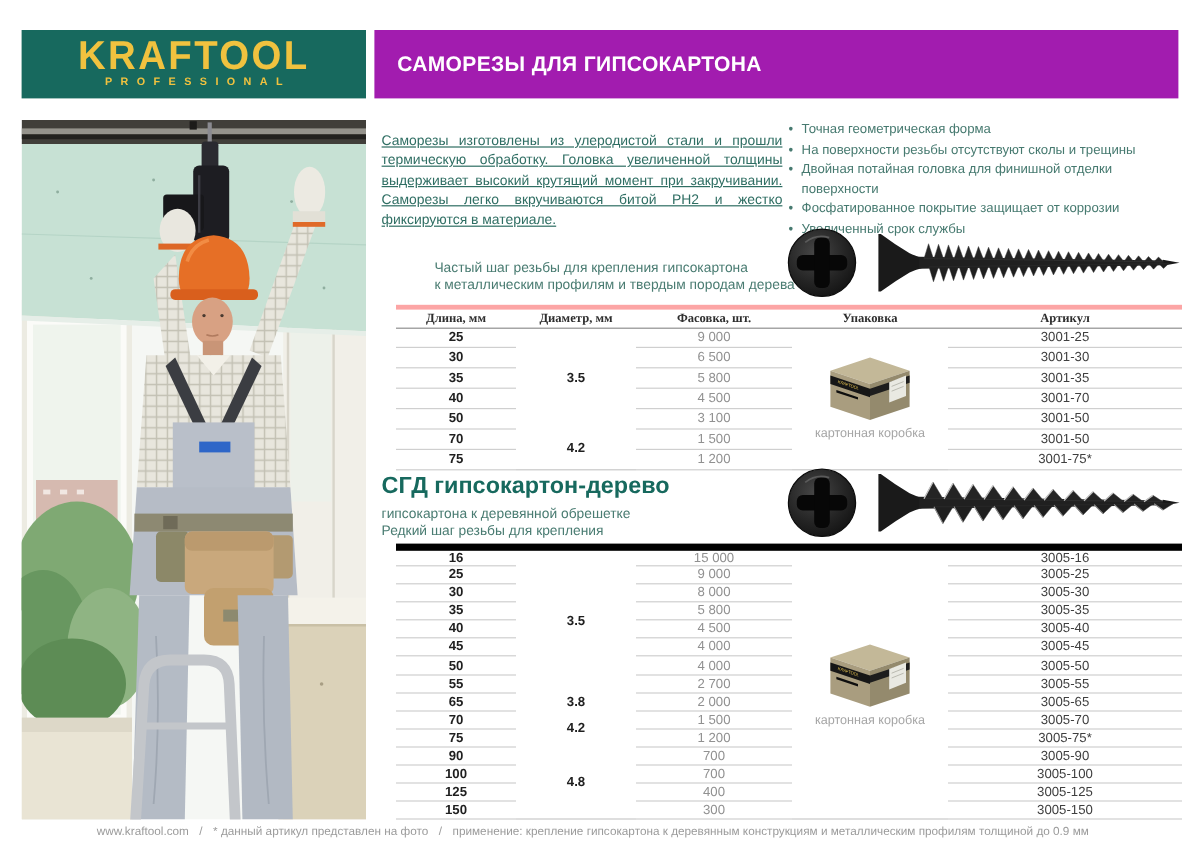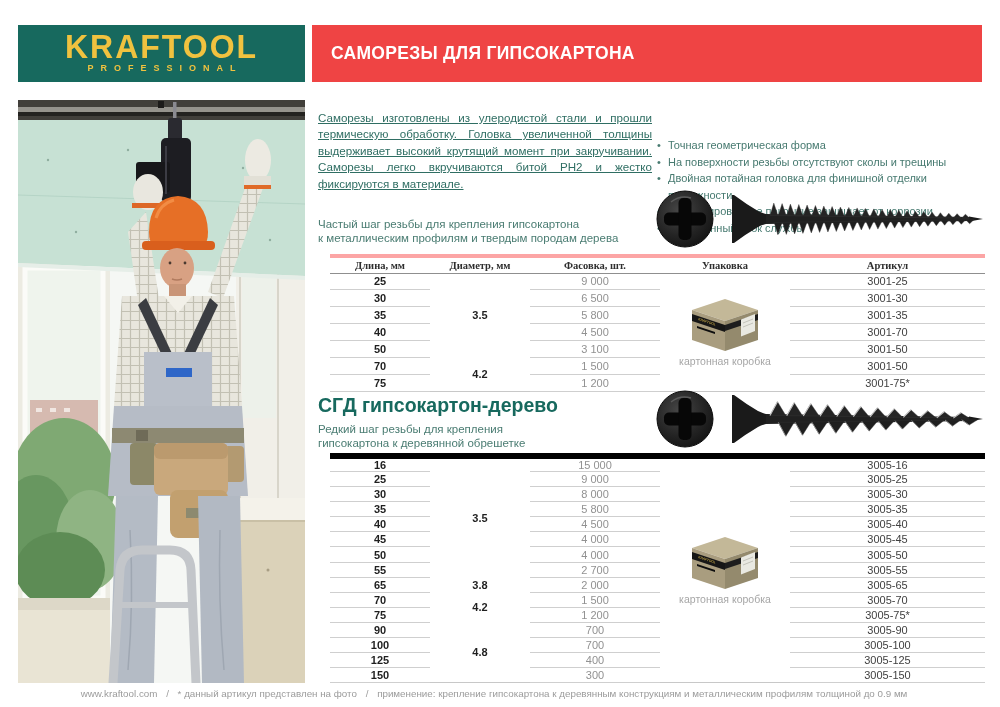--- a/index.html
+++ b/index.html
@@ -5,36 +5,36 @@
   * { margin:0; padding:0; box-sizing:border-box; }
   html,body { background:#ffffff; }
   body { width:1000px; height:707px; position:relative; font-family:"Liberation Sans", sans-serif; overflow:hidden; }
 
   .abs { position:absolute; }
 
   
   .logo-box { left:18px; top:25px; width:287px; height:57px; background:#17695e; text-align:center; padding-top:4px; }
   .logo-name { font-size:32px; font-weight:bold; color:#f0c23f; letter-spacing:2px; line-height:34px; transform:scaleY(1.05); }
   .logo-sub  { font-size:9px; font-weight:bold; color:#f0c23f; letter-spacing:7px; margin-left:7px; }
-  .title-bar { left:312px; top:25px; width:670px; height:57px; background:#ef4444; display:flex; align-items:center; padding-left:19px; }
+  .title-bar { left:312px; top:25px; width:670px; height:57px; background:#a21caf; display:flex; align-items:center; padding-left:19px; }
   .title-bar h1 { font-size:17.5px; font-weight:bold; color:#ffffff; letter-spacing:0.3px; }
 
   
   .photo-wrap { left:18px; top:100px; width:287px; height:583px; }
 
   
   .content { left:318px; top:97px; width:667px; height:586px; }
   .intro { position:absolute; left:0; top:13px; width:334px; font-size:11.6px; line-height:16.4px; color:#2f6e63; text-align:justify;text-decoration:underline; }
-  .features { position:absolute; left:337px; top:3px; width:330px; list-style:none;margin-top:37px; }
+  .features { position:absolute; left:337px; top:3px; width:330px; list-style:none; }
   .features li { font-size:11px; line-height:16.6px; color:#477a70; padding-left:13px; position:relative; }
   .features li::before { content:"\2022"; position:absolute; left:2px; color:#477a70; }
 
   .section-title { position:absolute; left:0; font-size:19.5px; font-weight:bold; color:#17695e; }
   .section-desc  { position:absolute; left:0; font-size:11.5px; line-height:14px; color:#4a7c72; }
-  .t-sgm { top:92px; }  .d-sgm { top:120px; }
+  .t-sgm { top:92px; }  .d-sgm { top:120px;margin-left:44px; }
   .t-sgd { top:297px; } .d-sgd { top:325px; }
   .screw-img { position:absolute; height:60px; }
   .s-sgm { left:334px; top:92px; }
   .s-sgd { left:334px; top:292px; }
 
   table { position:absolute; left:12px; border-collapse:collapse; width:655px; table-layout:fixed;
           border-bottom:1px solid #c8c8c8; }
   #table-sgm { top:157px; }
   #table-sgd { top:356px; border-top:6px solid #000000; }
   col.c-len{width:100px;} col.c-dia{width:100px;} col.c-qty{width:130px;} col.c-pack{width:130px;} col.c-art{width:195px;}
@@ -308,22 +308,22 @@
         <tr>
           <td class="len-cell">75</td>
           <td class="qty-cell">1 200</td>
           <td class="art-cell">3001-75*</td>
         </tr>
       </tbody>
     </table>
 
   <h2 class="section-title t-sgd">СГД гипсокартон-дерево</h2>
   <div class="section-desc d-sgd">
+    <div>гипсокартона к деревянной обрешетке</div>
     <div>Редкий шаг резьбы для крепления</div>
-    <div>гипсокартона к деревянной обрешетке</div>
   </div>
   <div class="screw-img s-sgd"><svg width="333" height="60" viewBox="0 0 333 60" xmlns="http://www.w3.org/2000/svg">
         <defs>
           <radialGradient id="hg-coarse" cx="40%" cy="35%" r="75%">
             <stop offset="0%" stop-color="#474747"></stop>
             <stop offset="60%" stop-color="#242424"></stop>
             <stop offset="100%" stop-color="#101010"></stop>
           </radialGradient>
         </defs>
         <g>

